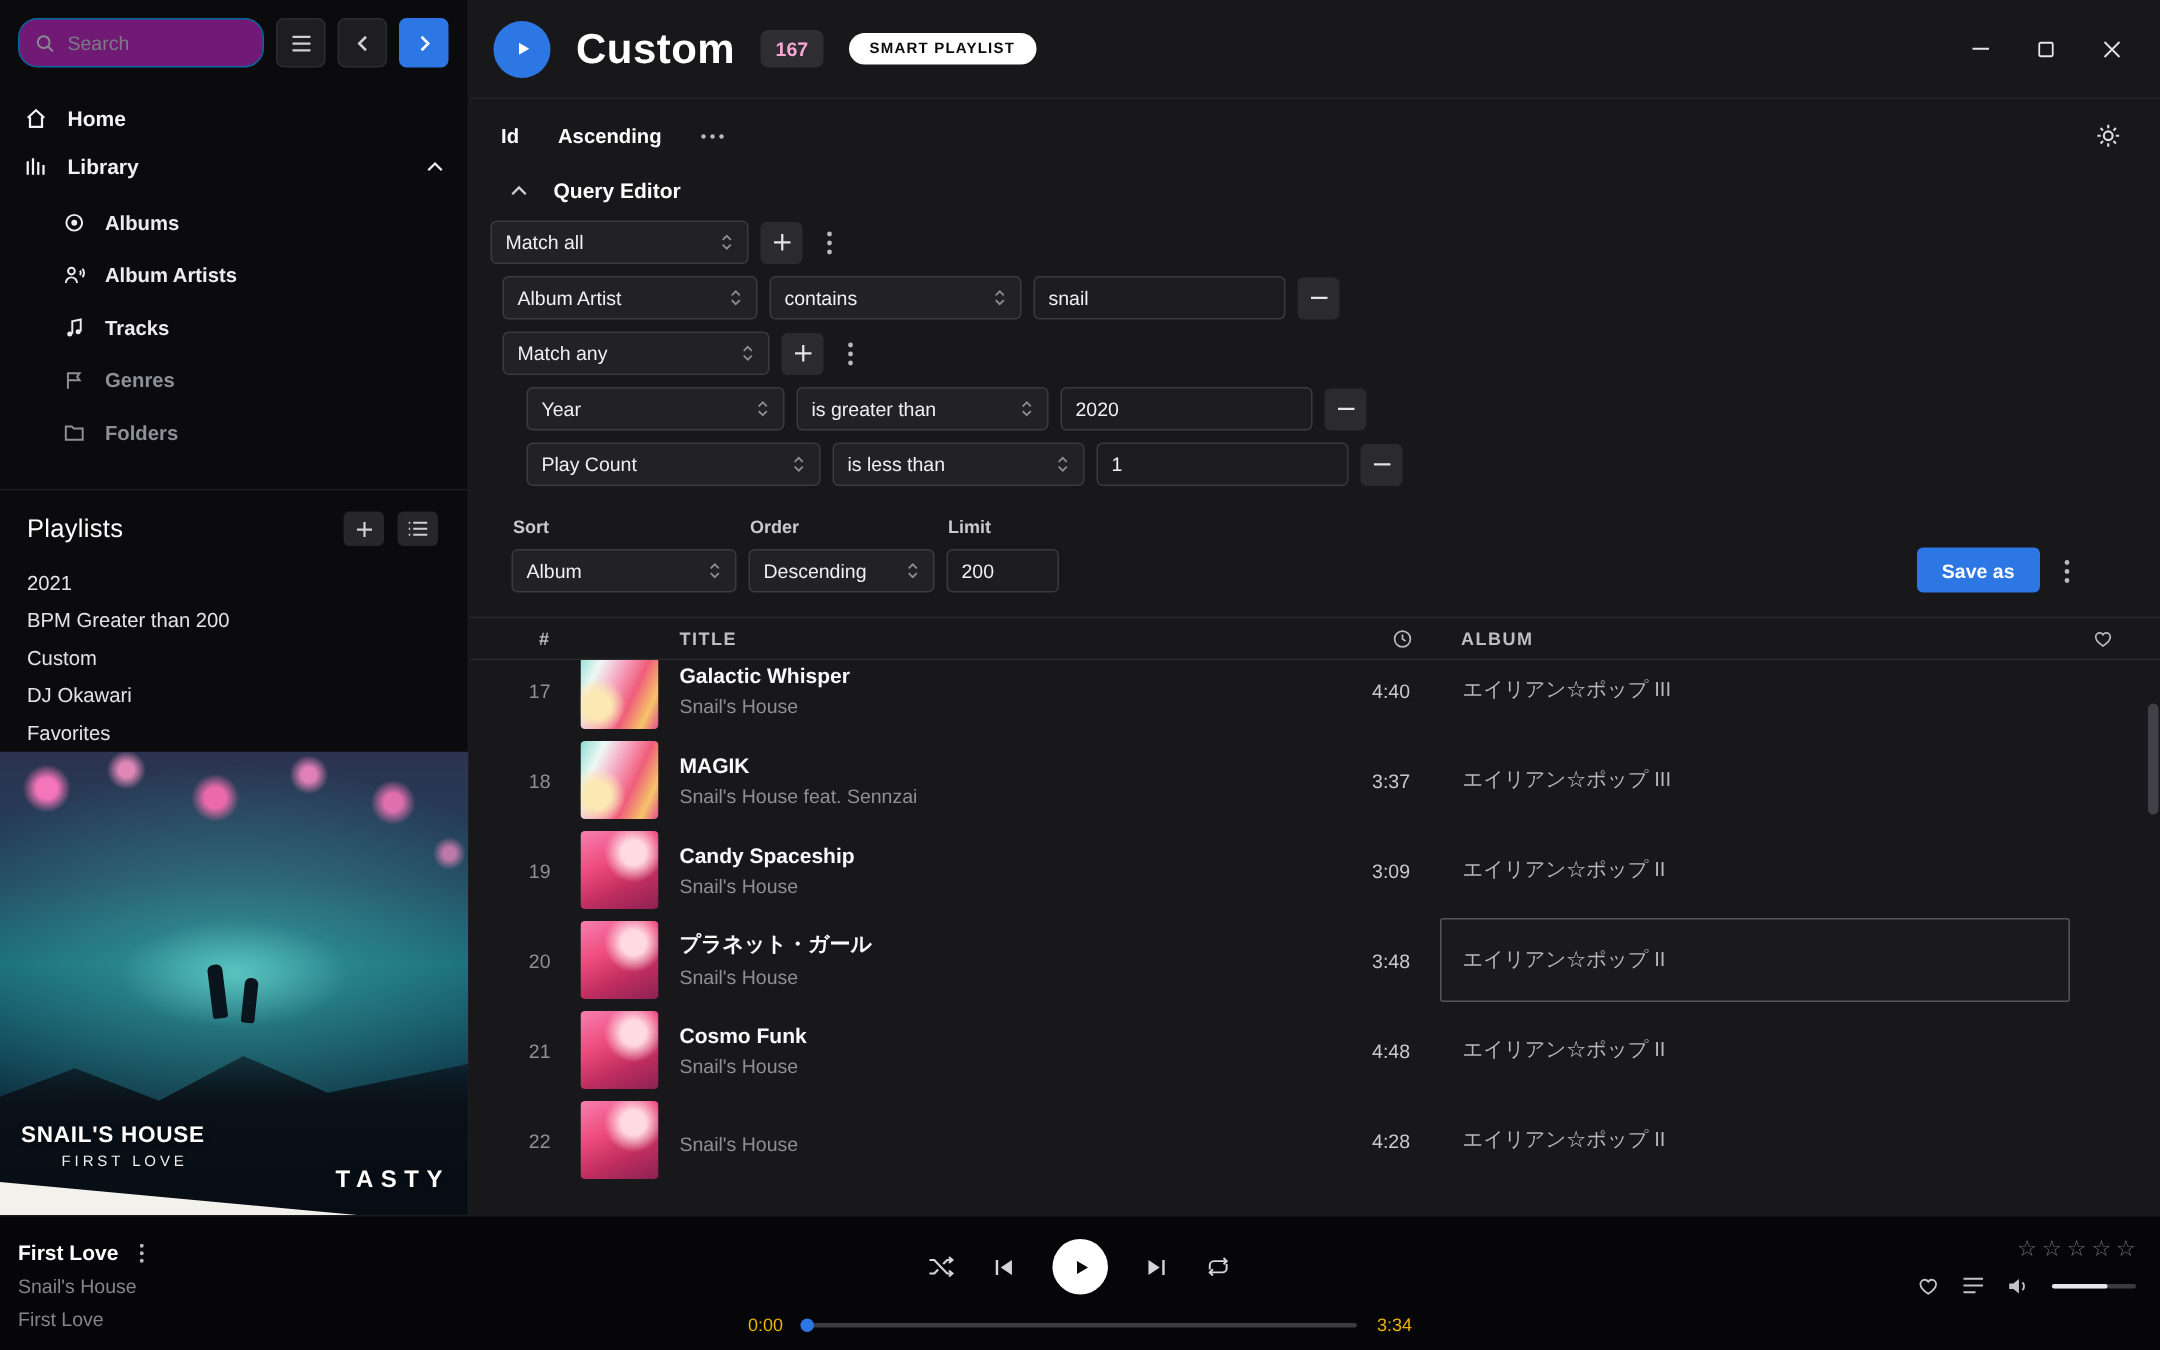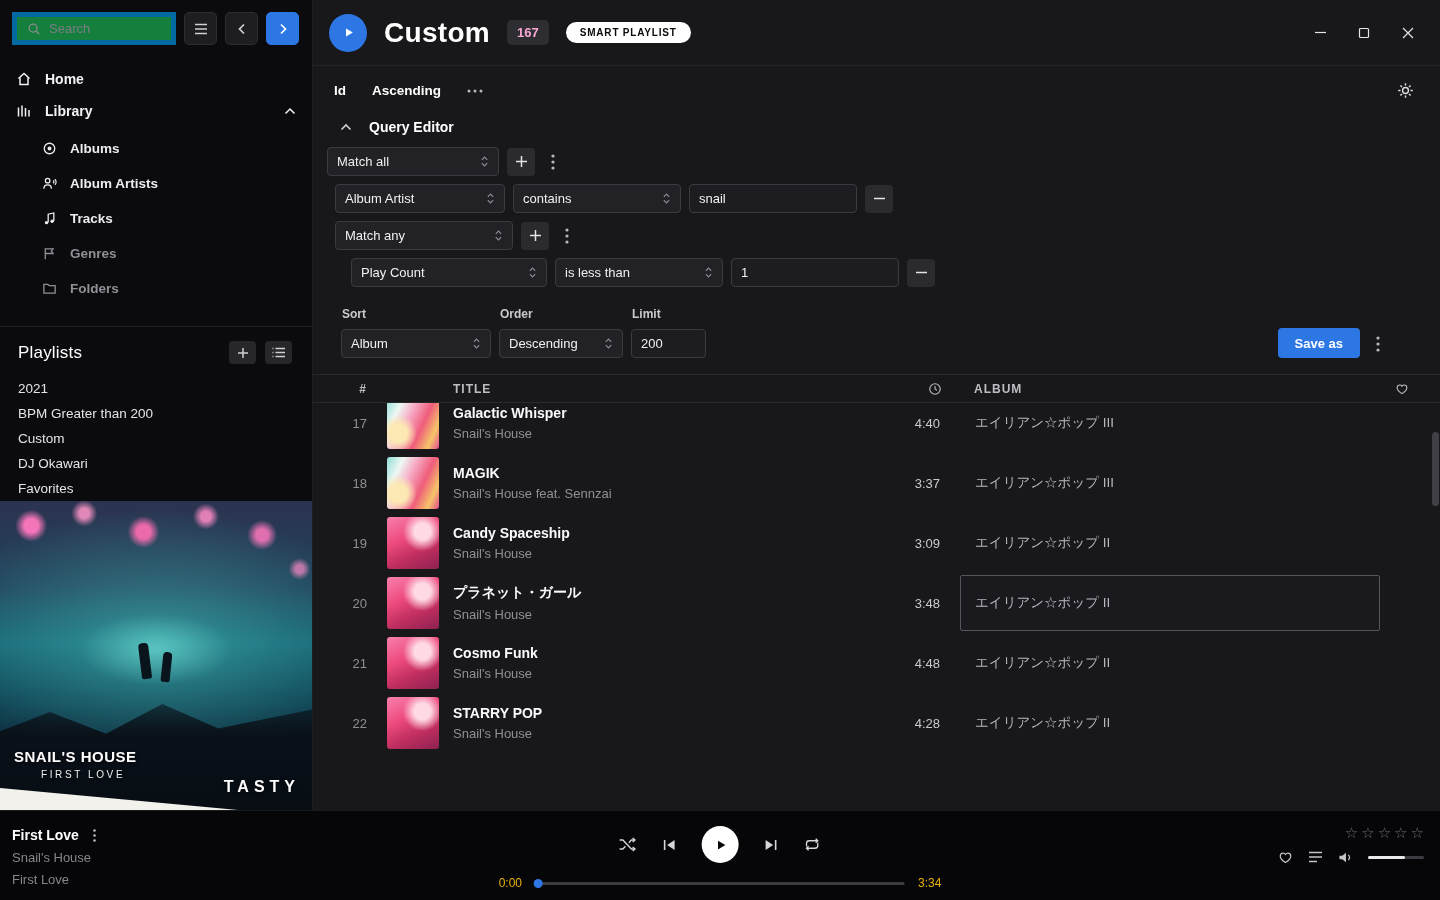--- a/index.html
+++ b/index.html
@@ -6,22 +6,22 @@
   html,body { width:1440px; height:900px; overflow:hidden; background:#18181b;
     font-family:"Liberation Sans", sans-serif; color:#fff; }
   svg { display:block; }
   .app { display:grid; grid-template-columns:313px 1fr; grid-template-rows:810px 90px;
     width:1440px; height:900px; }
 
   
   .sidebar { grid-column:1; grid-row:1; background:#0b0b0e; display:flex; flex-direction:column;
     border-right:1px solid #1f1f23; overflow:hidden; }
   .side-top { padding:12px 12px 0 12px; display:flex; gap:8px; align-items:center; }
-  .searchbox { flex:0 0 164px; height:33px; background:#15803d; border:5px solid #0369a1;
-    border-radius:0; display:flex; align-items:center; gap:8px; padding:0 10px; color:#8b8b92; }
+  .searchbox { flex:0 0 164px; height:33px; background:#701a75; border:1px solid #0369a1;
+    border-radius:13px; display:flex; align-items:center; gap:8px; padding:0 10px; color:#8b8b92; }
   .searchbox input { background:transparent; border:none; outline:none; color:#ddd; font-size:13px;
     width:100%; font-family:inherit; }
   .searchbox input::placeholder { color:#7c7c84; }
   .sq-btn { width:33px; height:33px; border-radius:5px; background:#1e1e22; border:1px solid #2c2c31;
     display:flex; align-items:center; justify-content:center; color:#cfcfd4; cursor:pointer; }
   .sq-btn.accent { background:#2d77e5; border-color:#2d77e5; color:#fff; }
   .nav { padding-top:18px; }
   .nav-item { display:flex; align-items:center; gap:13px; height:32px; padding:0 16px;
     font-size:14px; font-weight:700; color:#f2f2f4; cursor:pointer; }
   .nav-item .grow { flex:1; }
@@ -479,20 +479,46 @@
         </div>
         <div class="kebab">
           <svg width="4" height="16" viewBox="0 0 4 16" fill="currentColor">
               <circle cx="2" cy="2" r="1.6"></circle>
               <circle cx="2" cy="8" r="1.6"></circle>
               <circle cx="2" cy="14" r="1.6"></circle>
             </svg>
         </div>
       </div>
 
+      <div class="qe-row ind-2">
+        <div class="select" style="width:172px">
+          <span>Year</span>
+          <span class="updown">
+            <svg width="9" height="13" viewBox="0 0 10 14" fill="none" stroke="currentColor" stroke-width="1.3">
+                <path d="M2 5.2 5 2.2l3 3M2 8.8l3 3 3-3"></path>
+              </svg>
+          </span>
+        </div>
+        <div class="select" style="width:168px">
+          <span>is greater than</span>
+          <span class="updown">
+            <svg width="9" height="13" viewBox="0 0 10 14" fill="none" stroke="currentColor" stroke-width="1.3">
+                <path d="M2 5.2 5 2.2l3 3M2 8.8l3 3 3-3"></path>
+              </svg>
+          </span>
+        </div>
+        <input class="qinput" style="width: 168px;" value="2020">
+        <div class="icon-sq">
+          <span>
+            <svg width="13" height="13" viewBox="0 0 13 13" stroke="currentColor" stroke-width="1.5">
+                <path d="M1 6.5h11"></path>
+              </svg>
+          </span>
+        </div>
+      </div>
 
       <div class="qe-row ind-2">
         <div class="select" style="width:196px">
           <span>Play Count</span>
           <span class="updown">
             <svg width="9" height="13" viewBox="0 0 10 14" fill="none" stroke="currentColor" stroke-width="1.3">
                 <path d="M2 5.2 5 2.2l3 3M2 8.8l3 3 3-3"></path>
               </svg>
           </span>
         </div>
@@ -660,21 +686,20 @@
     </div>
     <div></div>
   </div>
 
   <div class="tl-grid track-row">
     <div class="idx">22</div>
     <div class="thumbwrap">
       <div class="thumb b"></div>
     </div>
     <div class="titleblock">
-      <div class="t-title">STARRY POP</div>
       <div class="t-artist">Snail's House</div>
     </div>
     <div class="dur">4:28</div>
     <div class="albumcell">
       <div class="album-box">
         <span>エイリアン☆ポップ II</span>
       </div>
     </div>
     <div></div>
   </div>

